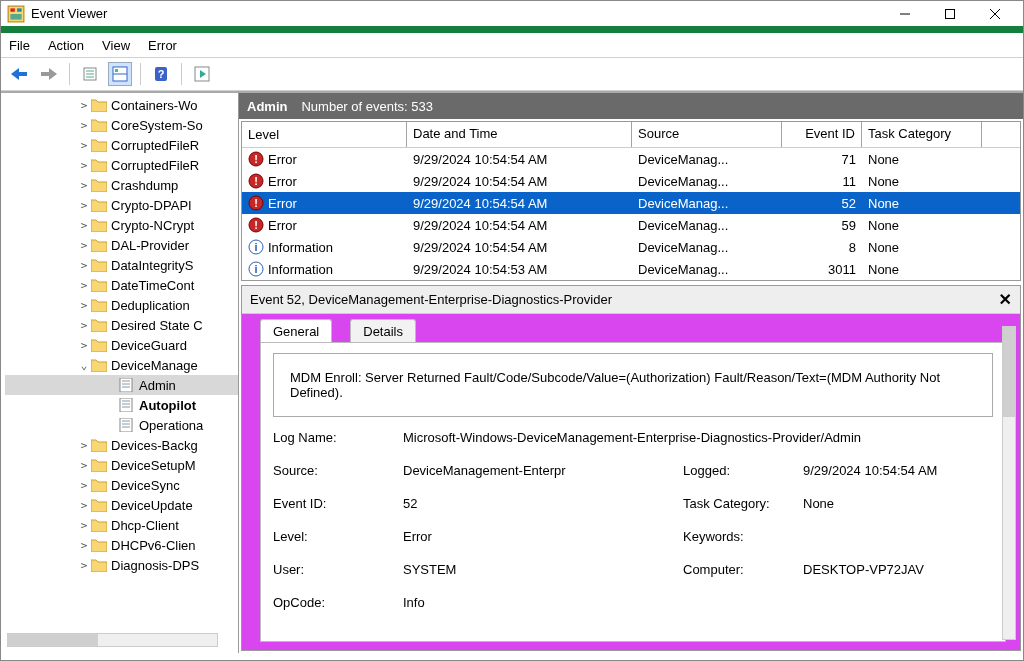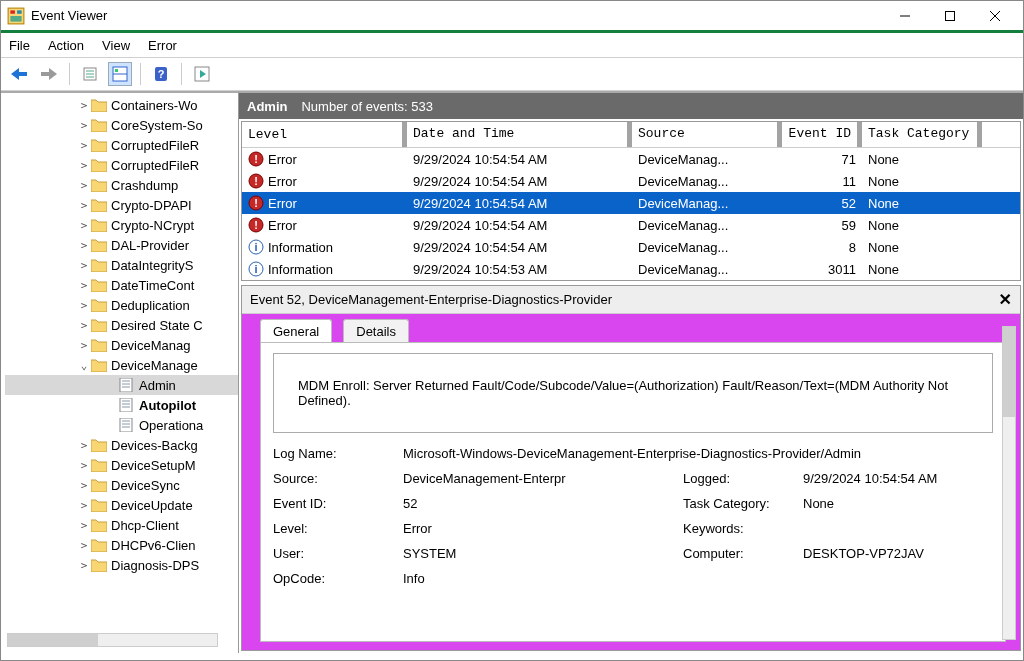--- a/index.html
+++ b/index.html
@@ -1,17 +1,17 @@
 <!DOCTYPE html>
 <html><head>
 <meta charset="utf-8">
 <style>
   * { box-sizing: border-box; margin: 0; padding: 0; font-family: "Segoe UI", Tahoma, sans-serif; }
   body { width: 1024px; height: 661px; background: #fff; overflow: hidden; border:1px solid #888; }
-  .titlebar { height: 32px; display:flex; align-items:center; padding:0 6px; border-bottom:3px solid #15803d; }
+  .titlebar { height: 32px; display:flex; align-items:center; padding:0 6px; border-bottom:7px solid #15803d; }
   .titlebar .icon { width:18px; height:18px; margin-right:6px; }
   .titlebar .title { font-size:13px; flex:1; }
   .winbtns { display:flex; }
   .winbtn { width:45px; height:28px; display:flex; align-items:center; justify-content:center; }
   .menubar { height:24px; display:flex; align-items:center; padding:0 8px; gap:18px; font-size:13px; }
   .menubar span { cursor:default; }
   .toolbar-wrap { border-top:1px solid #d0d0d0; border-bottom:1px solid #d0d0d0;}
   .toolbar { height:32px; display:flex; align-items:center; padding:0 6px; gap:6px; }
   .tbtn { width:24px; height:24px; display:flex; align-items:center; justify-content:center; border:1px solid transparent; }
   .tbtn.active { border:1px solid #9ab; background:#cde3ff; }
@@ -24,40 +24,40 @@
   .tnode .fld { width:16px; height:14px; margin-right:4px;}
   .tnode.sel { background:#d8d8d8;}
   .tree-hscroll { position:absolute; bottom:6px; left:6px; right:20px; height:14px; background:#efefef; border:1px solid #ccc;}
   .tree-hscroll .thumb { position:absolute; left:0; width:90px; height:100%; background:#cfcfcf;}
 
   .right { flex:1; display:flex; flex-direction:column; border-top:2px solid #aaa;}
   .adminhdr { height:26px; background:#6a6a6a; color:#fff; display:flex; align-items:center; padding:0 8px; font-size:13px; gap:14px;}
   .adminhdr .bold { font-weight:bold;}
   .evlist { border:1px solid #999; margin:2px; }
   .evhead { display:flex; height:26px; border-bottom:1px solid #ccc; font-size:13px;}
-  .evhead div { padding:4px 6px; border-right:5px solid #a3a3a3;font-family:Liberation Mono, monospace;}
+  .evhead div { padding:4px 6px; border-right:1px solid #a3a3a3;}
   .evrow { display:flex; height:22px; font-size:13px; align-items:center;}
   .evrow.sel { background:#0a63c9; color:#fff;}
   .evrow div { padding:0 6px; overflow:hidden; text-overflow:ellipsis; white-space:nowrap;}
   .c-lvl { width:165px; display:flex; align-items:center;}
   .c-lvl .eic { width:16px; height:16px; margin-right:4px;}
   .c-dt { width:225px;}
   .c-src { width:150px;}
   .c-id { width:80px; text-align:right;}
   .c-tc { width:120px;}
   .evhead .c-id { text-align:right; }
   .detail { flex:1; margin:2px; border:1px solid #999; background:#d946ef; position:relative; display:flex; flex-direction:column;}
   .dthdr { height:28px; display:flex; align-items:center; justify-content:space-between; padding:0 8px; font-size:13px; border-bottom:1px solid #ccc; background:#eee;}
   .closex { font-weight:bold; font-size:16px; cursor:default;}
   .tabs { display:flex; height:28px; padding:4px 10px 0 18px; font-size:13px;}
-  .tab { padding:4px 12px; border:1px solid #bbb; border-bottom:none; background:#f2f2f2; position:relative; top:1px; border-radius:3px 3px 0 0; margin-right:11px;}
+  .tab { padding:4px 12px; border:1px solid #bbb; border-bottom:none; background:#f2f2f2; position:relative; top:1px; border-radius:3px 3px 0 0; margin-right:18px;}
   .tab.active { background:#fff;}
   .dtpane { flex:1; margin:0 14px 8px 18px; border:1px solid #bbb; background:#fff; padding:10px 12px; font-size:13px; position:relative;}
-  .msgbox { border:1px solid #aaa; padding:24px; margin-bottom:12px; min-height:50px;}
-  .fgrid { display:grid; grid-template-columns:130px 280px 120px 190px; row-gap:10px;margin-top:13px;}
+  .msgbox { border:1px solid #aaa; padding:16px; margin-bottom:12px; min-height:50px;}
+  .fgrid { display:grid; grid-template-columns:130px 280px 120px 190px; row-gap:18px;margin-top:13px;}
   .dtscroll { position:absolute; right:4px; top:40px; bottom:10px; width:14px; background:#efefef; border:1px solid #ccc;}
   .dtscroll .thumb { position:absolute; top:0; left:0; right:0; height:90px; background:#cfcfcf;}
 </style>
 </head>
 <body>
 
 <div class="titlebar">
   <svg class="icon" viewBox="0 0 16 16">
       <rect x="1" y="1" width="14" height="14" fill="#f7d77a" stroke="#b8860b"></rect>
       <rect x="3" y="3" width="4" height="3" fill="#d22"></rect>
@@ -225,21 +225,21 @@
           <svg class="fld" viewBox="0 0 16 14">
             <path d="M0 2h5l2 2h9v9a1 1 0 0 1-1 1H1a1 1 0 0 1-1-1z" fill="#f8d673" stroke="#caa13b"></path>
           </svg>
           <span>Desired State C</span>
         </div>
         <div class="tnode" style="padding-left: 72px;">
           <span class="tw">&gt;</span>
           <svg class="fld" viewBox="0 0 16 14">
             <path d="M0 2h5l2 2h9v9a1 1 0 0 1-1 1H1a1 1 0 0 1-1-1z" fill="#f8d673" stroke="#caa13b"></path>
           </svg>
-          <span>DeviceManag</span>
+          <span>DeviceGuard</span>
         </div>
         <div class="tnode" style="padding-left: 72px;">
           <span class="tw">⌄</span>
           <svg class="fld" viewBox="0 0 16 14">
             <path d="M0 2h5l2 2h9v9a1 1 0 0 1-1 1H1a1 1 0 0 1-1-1z" fill="#f8d673" stroke="#caa13b"></path>
           </svg>
           <span>DeviceManage</span>
         </div>
         <div class="tnode sel" style="padding-left: 100px;">
           <span class="tw"></span>

